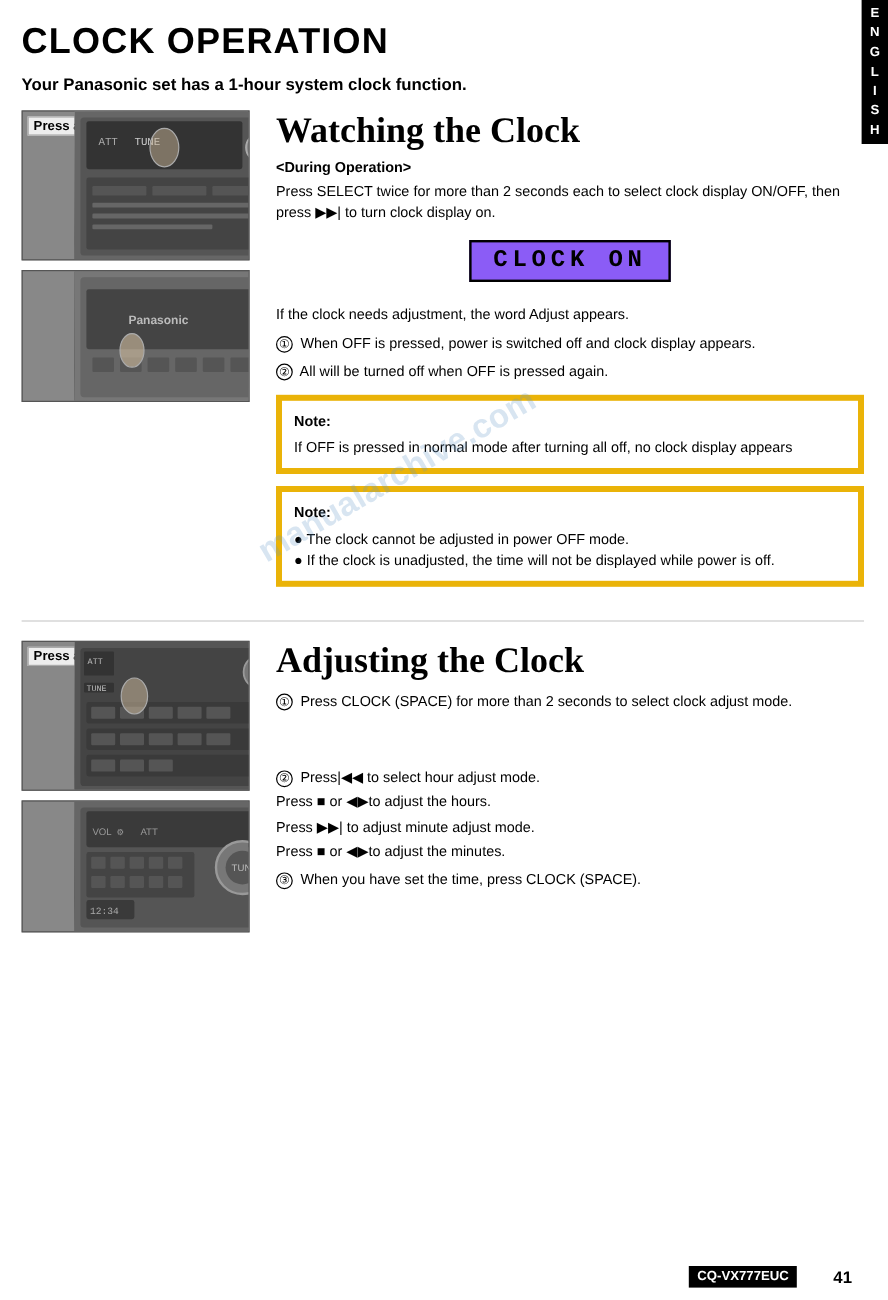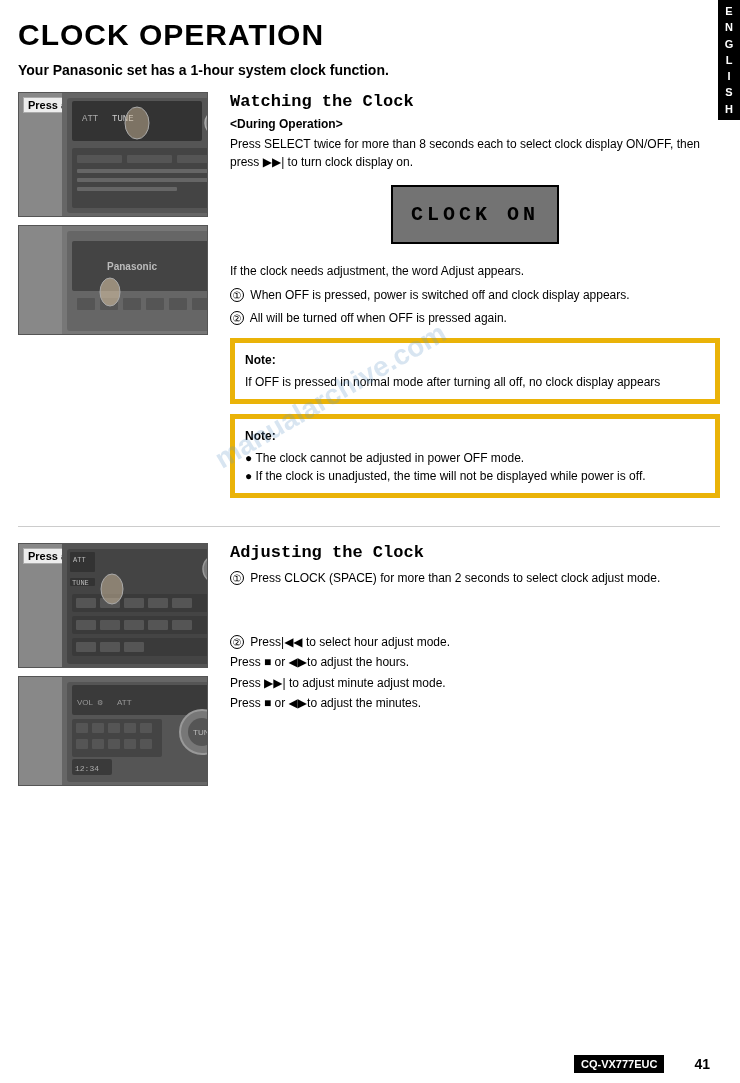--- a/index.html
+++ b/index.html
@@ -113,45 +113,45 @@
 
     .device-graphic-2 {
       width: 100%;
       height: 100%;
       background: linear-gradient(160deg, #666 0%, #444 50%, #888 100%);
       position: relative;
     }
 
     
     .section-heading {
-      font-size: 17px;
+      font-size: 30px;
       font-weight: 900;
-      font-family: Liberation Mono, monospace;
+      font-family: Liberation Serif, serif;
       margin-bottom: 6px;
     }
 
     .sub-heading {
       font-size: 12px;
       font-weight: bold;
       margin-bottom: 4px;
     }
 
     .body-text {
       font-size: 12px;
       line-height: 1.5;
       margin-bottom: 6px;
     }
 
     
     .clock-display {
       border: 2px solid #000;
       display: inline-block;
-      padding: 16px 18px;
+      padding: 4px 18px;
       margin: 8px 0;
-      background: #737373;
+      background: #8b5cf6;
     }
 
     .clock-display-text {
       font-size: 20px;
       font-family: 'Courier New', monospace;
       font-weight: bold;
       letter-spacing: 4px;
     }
 
     
@@ -323,21 +323,21 @@
       </div>
 
     </div>
 
     <div class="right-column">
 
       <div class="section-heading">Watching the Clock</div>
 
       <div class="sub-heading">&lt;During Operation&gt;</div>
       <div class="body-text">
-        Press SELECT twice for more than 8 seconds each to select clock display ON/OFF, then press ▶▶| to turn clock display on.
+        Press SELECT twice for more than 2 seconds each to select clock display ON/OFF, then press ▶▶| to turn clock display on.
       </div>
 
       <div style="text-align:center; margin: 6px 0 10px 0;">
         <div class="clock-display">
           <span class="clock-display-text">CLOCK ON</span>
         </div>
       </div>
 
       <div class="body-text">If the clock needs adjustment, the word Adjust appears.</div>
 
@@ -463,20 +463,24 @@
         </li>
         <li style="margin-bottom:4px;margin-top:43px;">
           <span class="circle-num">②</span>
           <span>
             Press|◀◀ to select hour adjust mode.<br>
             Press ■ or ◀▶to adjust the hours.<br>
             Press ▶▶| to adjust minute adjust mode.<br>
             Press ■ or ◀▶to adjust the minutes.
           </span>
         </li>
+        <li>
+          <span class="circle-num">③</span>
+          <span>When you have set the time, press CLOCK (SPACE).</span>
+        </li>
       </ol>
 
     </div>
   </div>
 
   <div class="watermark">manualarchive.com</div>
 
   <div class="page-footer">
     <div class="model-badge">CQ-VX777EUC</div>
     <div class="page-number">41</div>

